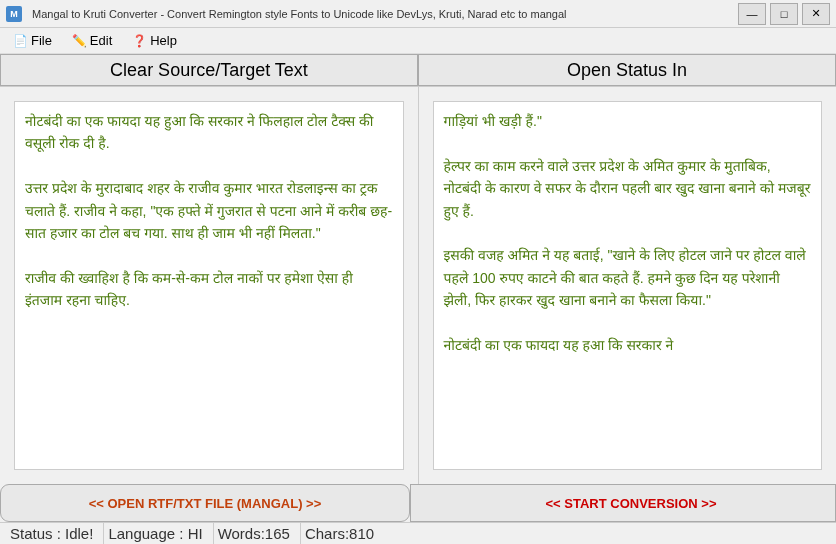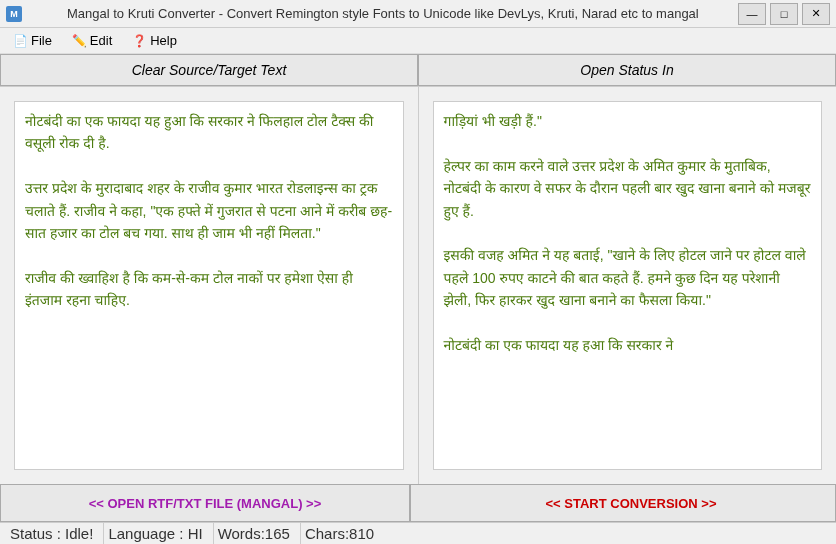--- a/index.html
+++ b/index.html
@@ -76,24 +76,23 @@
     
     .top-buttons {
       display: flex;
       height: 32px;
     }
     .top-btn {
       flex: 1;
       border: 1px solid #aaa;
       background: #e8e8e8;
       cursor: pointer;
-      font-size: 14px;
+      font-size: 18px;
       font-weight: normal;
       color: #000;
-      font-style: italic;
     }
 
     
     .main-content {
       display: flex;
       flex: 1;
       overflow: hidden;
       border-top: 1px solid #ccc;
     }
 
@@ -139,22 +138,23 @@
       font-size: 13px;
       font-weight: bold;
       color: #000;
     }
     .bottom-btn.start {
       color: #cc0000;
       font-weight: bold;
       padding-left: 16px;
     }
     .bottom-btn.open {
-      color: #a21caf;
-      font-weight: bold;
+      color: #c2410c;
+      font-weight: bold;
+      border-radius: 9px;
     }
 
     
     .status-bar {
       display: flex;
       align-items: center;
       height: 22px;
       background: #f0f0f0;
       border-top: 1px solid #ccc;
       padding: 0 6px;
@@ -184,21 +184,21 @@
       border-radius: 2px;
       margin-right: 4px;
     }
   </style>
 </head>
 <body>
 
 <div class="title-bar">
   <div class="title-bar-left">
     <div class="app-icon">M</div>
-    <span style="font-size:13px;margin-left:35px;">Mangal to Kruti Converter - Convert Remington style Fonts to Unicode like DevLys, Kruti, Narad etc to mangal</span>
+    <span style="font-size:11px;">Mangal to Kruti Converter - Convert Remington style Fonts to Unicode like DevLys, Kruti, Narad etc to mangal</span>
   </div>
   <div class="title-bar-right">
     <button class="title-btn">—</button>
     <button class="title-btn">□</button>
     <button class="title-btn close">✕</button>
   </div>
 </div>
 
 <div class="menu-bar">
   <div class="menu-item">

